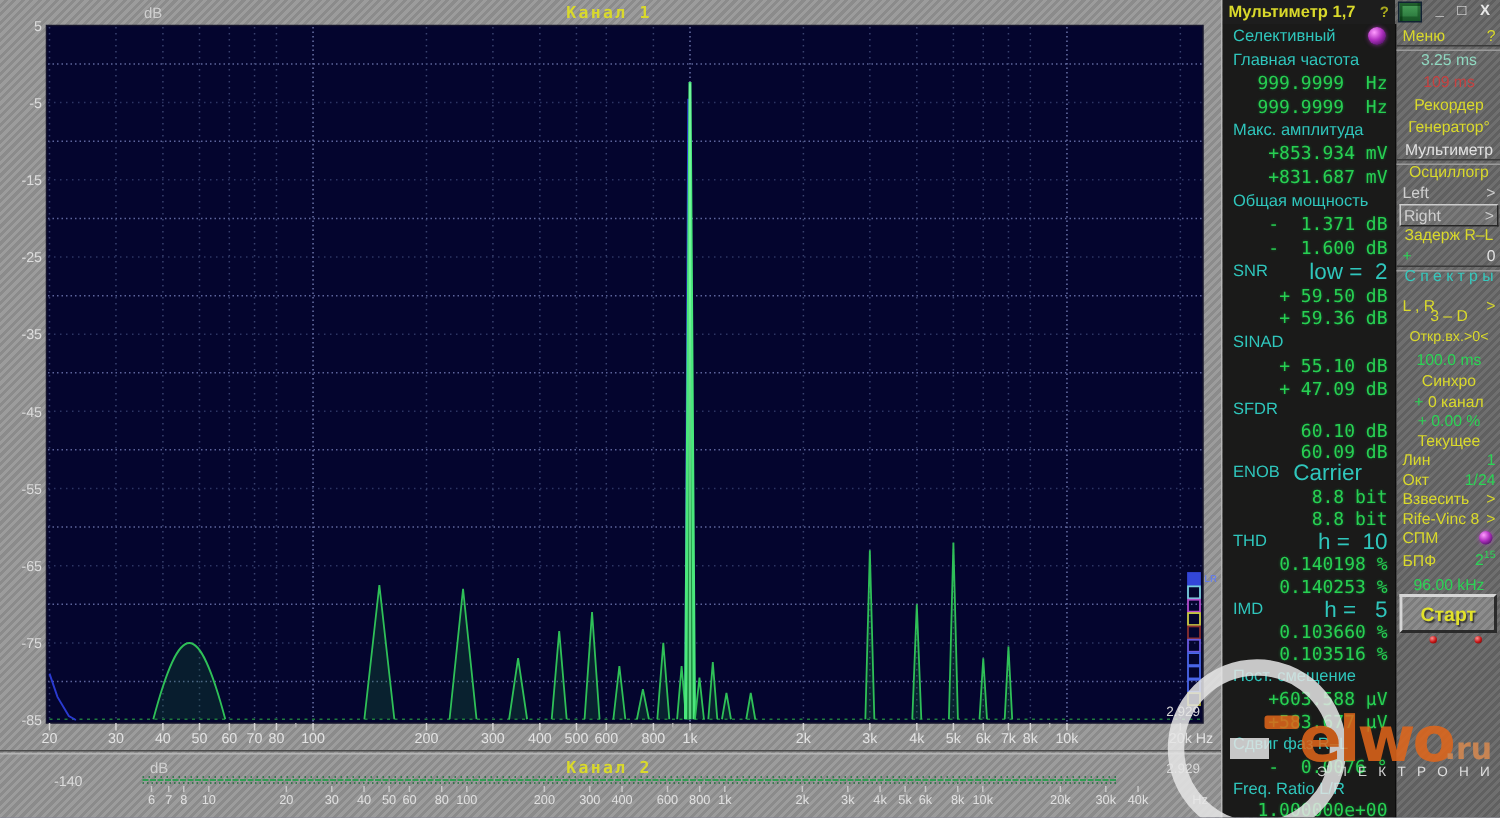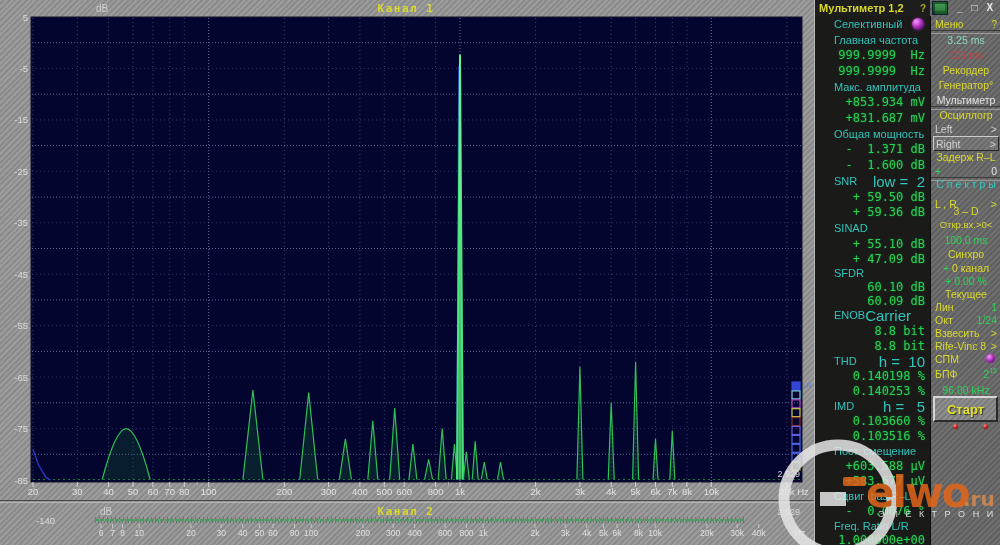--- a/index.html
+++ b/index.html
@@ -24,21 +24,21 @@
   #winctl{position:absolute;left:115px;top:0;right:0;height:16px;
     background:repeating-linear-gradient(135deg,#6e6e6e 0 2px,#5f5f5f 2px 4px);
     display:flex;align-items:center;}
   #appicon{width:14px;height:12px;margin-left:2px;background:linear-gradient(#4aa35a,#257038);
     border:1px solid #123;box-shadow:inset 2px 2px 0 rgba(0,40,10,.55), inset -2px -3px 0 rgba(0,40,10,.35);}
   .wbtn{color:#e8e8e8;font-size:10px;font-weight:bold;margin-left:9px;line-height:14px;cursor:default;}
   #statscol{position:absolute;left:0;top:16px;width:115px;bottom:0;background:#1a1a19;}
   #menucol{position:absolute;left:115px;top:16px;right:0;bottom:0;
     background:repeating-linear-gradient(135deg,#6f6f6f 0 2px,#606060 2px 4px);
     border-left:1px solid #0c0c0c;}
-  .srow{position:absolute;left:16px;right:0;height:14px;white-space:pre;display:flex;align-items:center;}
+  .srow{position:absolute;left:4px;right:0;height:14px;white-space:pre;display:flex;align-items:center;}
   .slab{color:#2fc6bc;font-size:11px;padding-left:3px;}
   .slabr{color:#2fc6bc;font-size:15px;margin-left:auto;padding-right:5px;}
   .sval{width:100%;text-align:right;padding-right:5px;box-sizing:border-box;
     font-family:"DejaVu Sans Mono",monospace;font-size:12px;color:#28d052;
     text-shadow:0 0 2px rgba(0,255,90,.35);}
   .menu-row{position:absolute;left:2px;right:2px;height:13px;display:flex;align-items:center;
     justify-content:space-between;font-size:10.5px;white-space:pre;cursor:default;padding:0 2px;}
   .menu-row.center{justify-content:center;}
   .menu-row.small{font-size:9.5px;}
   .menu-row.boxed{border:1px solid;border-color:#cccccc #262626 #262626 #cccccc;
@@ -271,21 +271,21 @@
       <line x1="737.2" y1="21" x2="737.2" y2="25" stroke="#c8c8c8" stroke-width="1"></line>
       <text x="737.2" y="33" text-anchor="middle" font-size="8.5" fill="#e0e0e0">30k</text>
       <line x1="758.7" y1="21" x2="758.7" y2="25" stroke="#c8c8c8" stroke-width="1"></line>
       <text x="758.7" y="33" text-anchor="middle" font-size="8.5" fill="#e0e0e0">40k</text>
       <text x="800" y="33" text-anchor="middle" font-size="8.5" fill="#e0e0e0">Hz</text>
       <text x="800" y="12" text-anchor="end" font-size="9" fill="#d8d8d8">2.929</text>
     </svg></div>
 
 <div id="panel">
   <div id="titlebar">
-    <span class="title">Мультиметр 1,2</span>
+    <span class="title">Мультиметр 1,7</span>
     <span class="help">?</span>
   </div>
   <div id="winctl">
     <div id="appicon"></div>
     <span class="wbtn">_</span>
     <span class="wbtn">□</span>
     <span class="wbtn">X</span>
   </div>
   <div id="statscol">
       <div class="srow" style="top: 1px;"><span class="slab">Селективный</span><span class="led-purple" style="margin-left: auto;"></span></div>

